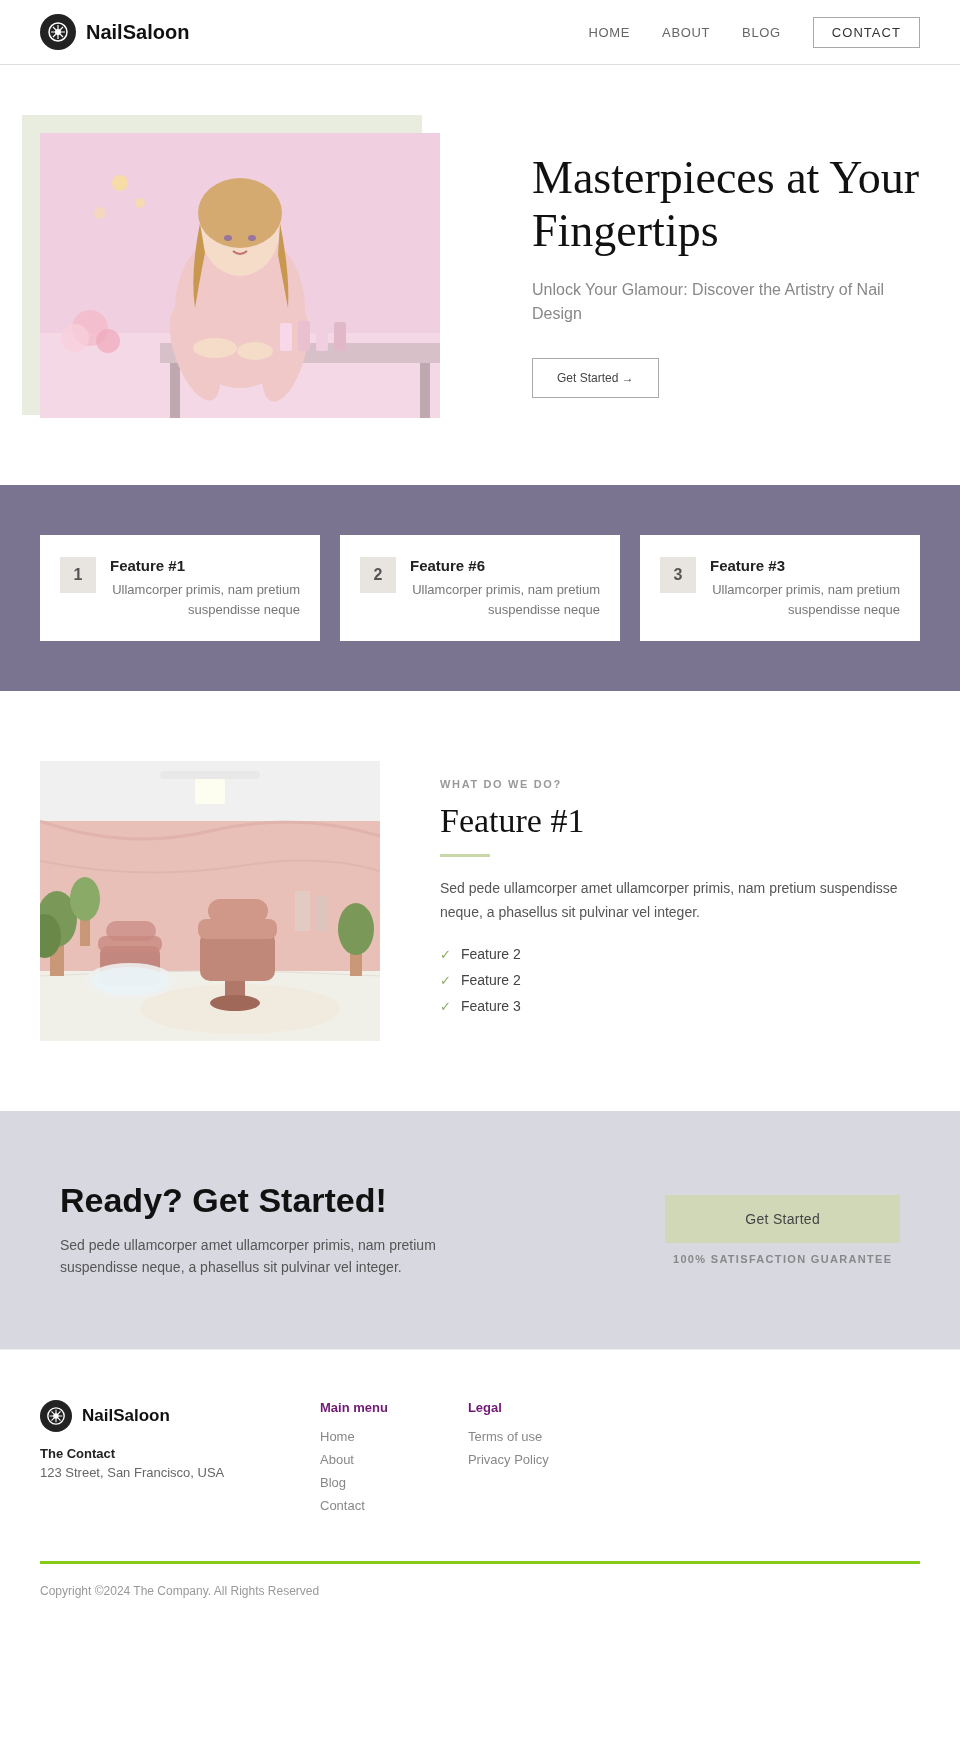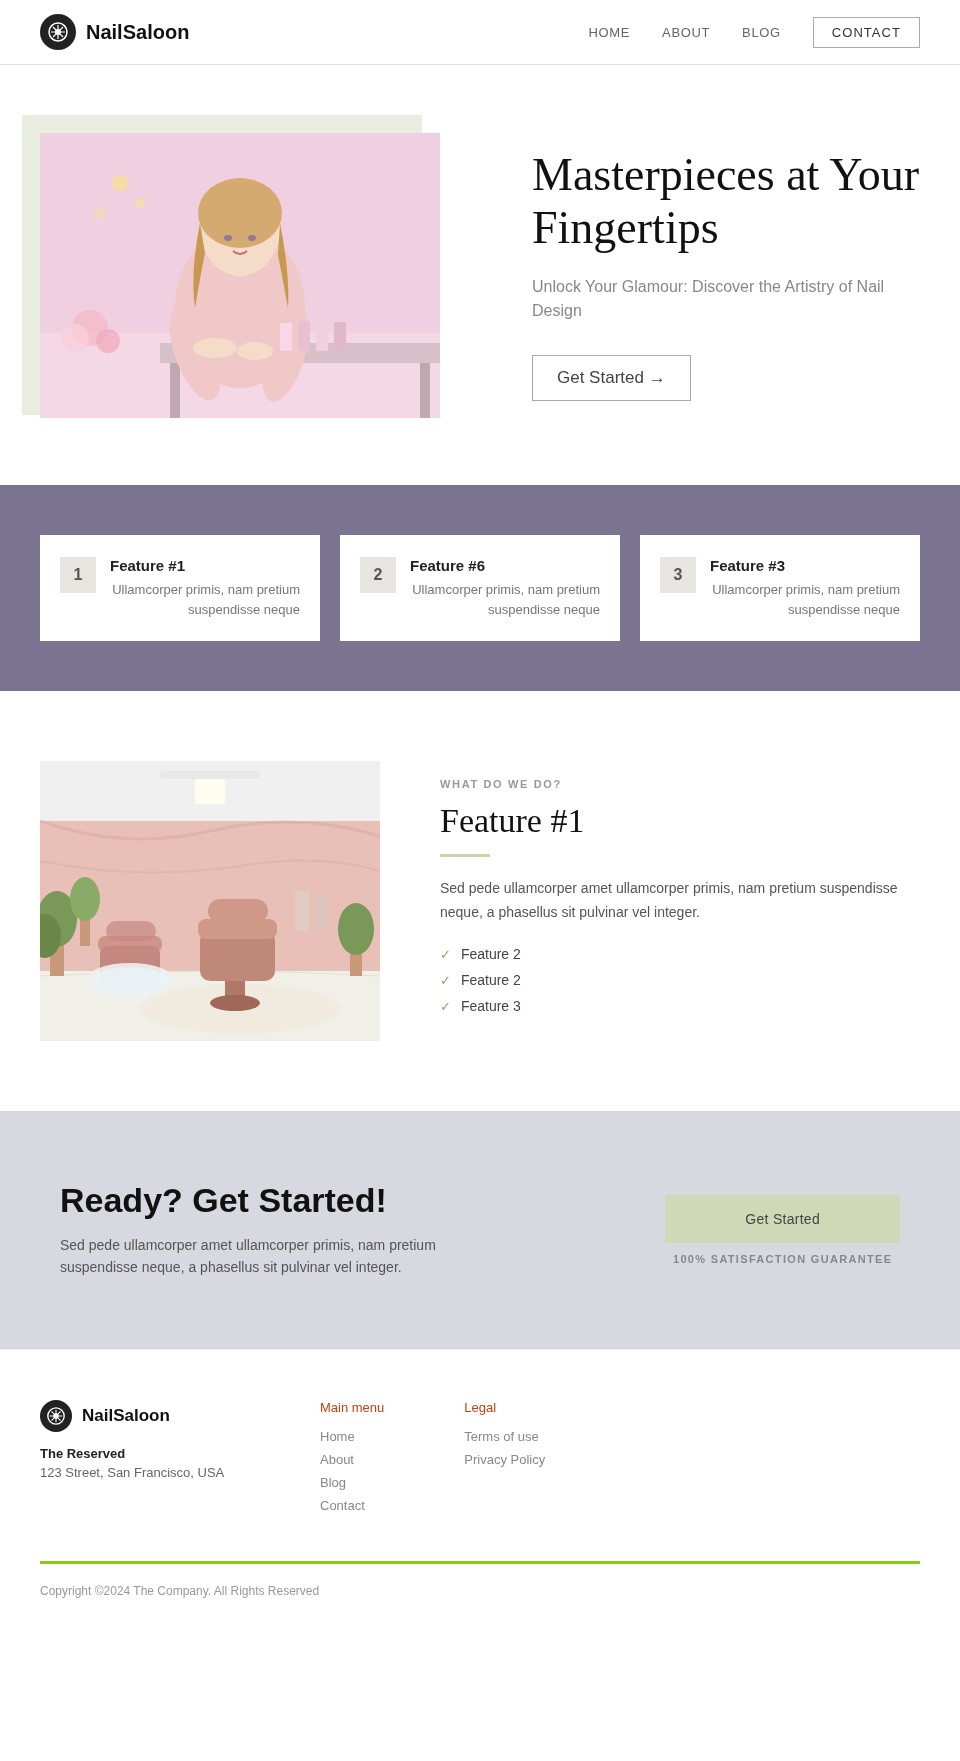--- a/index.html
+++ b/index.html
@@ -36,21 +36,21 @@
       position: absolute; top: -18px; left: -18px;
       width: 400px; height: 300px;
       background: #e8ede0; z-index: 0;
     }
     .hero-content { flex: 1; }
     .hero-title { font-size: 46px; font-weight: 400; line-height: 1.15; color: #111; margin-bottom: 20px; font-family: Georgia, serif; }
     .hero-subtitle { font-size: 16px; color: #888; line-height: 1.5; margin-bottom: 32px; font-family: sans-serif; font-weight: 400; }
     .hero-btn {
       display: inline-flex; align-items: center; gap: 8px;
       border: 1px solid #aaa; padding: 12px 24px;
-      font-size: 17px; font-family: sans-serif; color: #444;
+      font-size: 12px; font-family: sans-serif; color: #444;
       background: #fff; cursor: pointer; text-decoration: none;
     }
 
     
     .features-band {
       background: #7a7490; padding: 50px 40px;
       display: flex; gap: 20px; justify-content: center;
     }
     .feature-card {
       background: #fff; flex: 1; max-width: 280px;
@@ -105,21 +105,21 @@
     .footer-brand { flex: 0 0 200px; }
     .footer-logo { display: flex; align-items: center; gap: 10px; margin-bottom: 14px; }
     .footer-logo-icon {
       width: 32px; height: 32px; border-radius: 50%; background: #222;
       display: flex; align-items: center; justify-content: center;
     }
     .footer-logo-text { font-size: 17px; font-weight: 700; color: #111; font-family: sans-serif; }
     .footer-company { font-size: 13px; font-weight: 700; color: #222; font-family: sans-serif; margin-bottom: 4px; }
     .footer-address { font-size: 13px; color: #666; font-family: sans-serif; }
     .footer-col {}
-    .footer-col-title { font-size: 13px; font-weight: 400; color: #c2410c; font-family: sans-serif; margin-bottom: 14px; }
+    .footer-col-title { font-size: 13px; font-weight: 700; color: #701a75; font-family: sans-serif; margin-bottom: 14px; }
     .footer-col-link { display: block; font-size: 13px; color: #888; font-family: sans-serif; text-decoration: none; margin-bottom: 8px; }
     .footer-bottom { border-top: 3px solid #84cc16; padding-top: 20px; }
     .footer-copy { font-size: 12px; color: #999; font-family: sans-serif; }
 
     
     .hero-illustration {
       width: 400px; height: 285px;
       position: relative; overflow: hidden;
     }
     .salon-illustration {
@@ -329,21 +329,21 @@
       <div class="footer-logo">
         <div class="footer-logo-icon">
           <svg viewBox="0 0 22 22" fill="none" width="20" height="20">
             <circle cx="11" cy="11" r="9" stroke="white" stroke-width="1.5" fill="none"></circle>
             <path d="M11 4 L11 18 M4 11 L18 11 M6 6 L16 16 M16 6 L6 16" stroke="white" stroke-width="1.2"></path>
             <circle cx="11" cy="11" r="3" fill="white"></circle>
           </svg>
         </div>
         <span class="footer-logo-text">NailSaloon</span>
       </div>
-      <div class="footer-company">The Reserved</div>
+      <div class="footer-company">The Contact</div>
       <div class="footer-address">123 Street, San Francisco, USA</div>
     </div>
     <div class="footer-col">
       <div class="footer-col-title">Main menu</div>
       <a class="footer-col-link" href="#">Home</a>
       <a class="footer-col-link" href="#">About</a>
       <a class="footer-col-link" href="#">Blog</a>
       <a class="footer-col-link" href="#">Contact</a>
     </div>
     <div class="footer-col">

